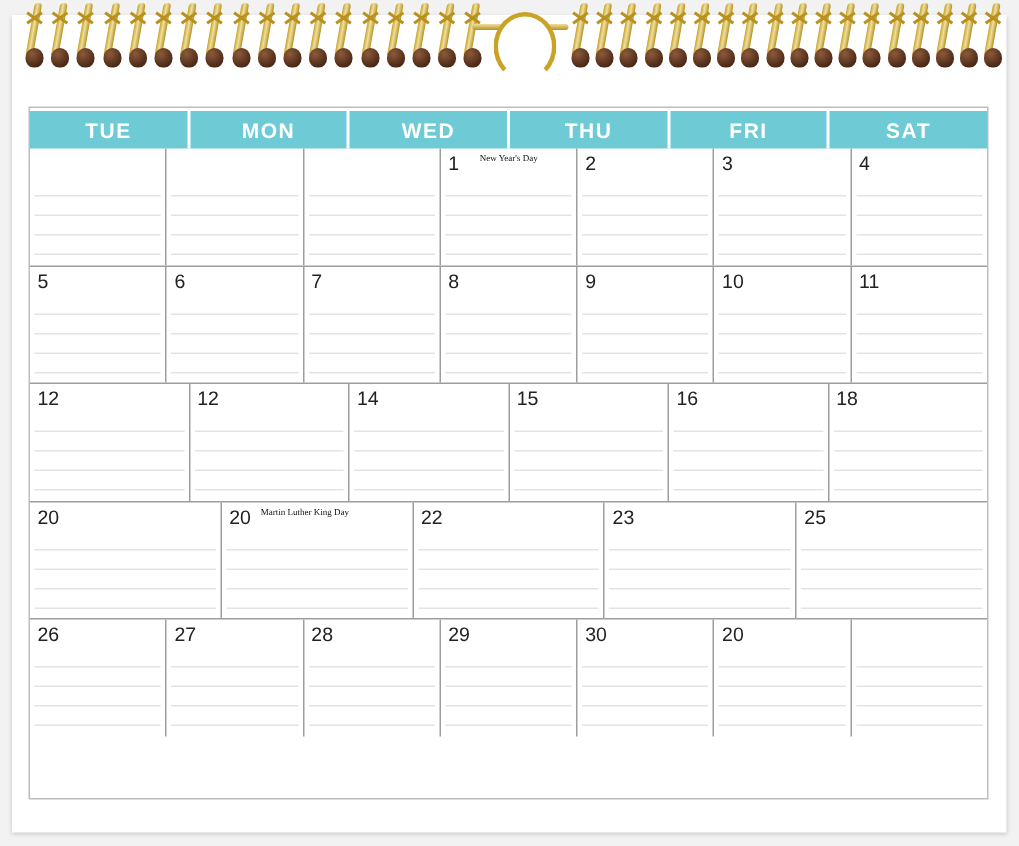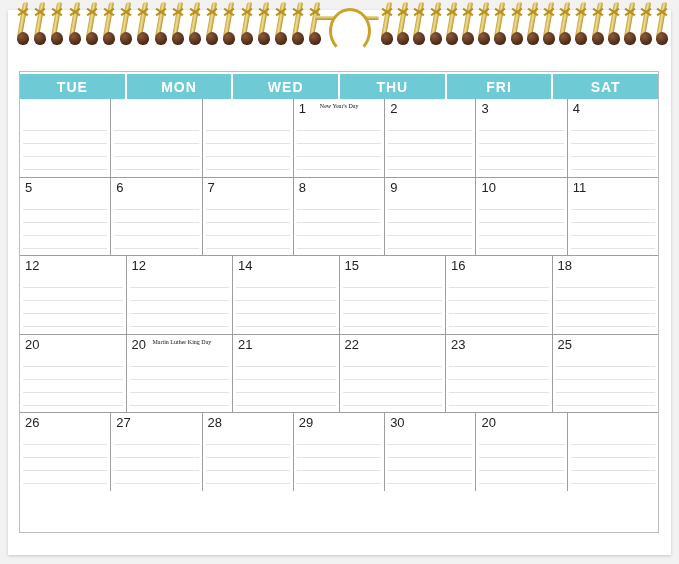--- a/index.html
+++ b/index.html
@@ -731,29 +731,20 @@
             <div class="daynum">20</div>
             <div class="event">Martin Luther King Day</div>
           </div>
           <div class="cell">
             <div class="rules">
               <i style="top: 31px;"></i>
               <i style="top: 44px;"></i>
               <i style="top: 57px;"></i>
               <i style="top: 70px;"></i>
             </div>
-            <div class="daynum">21</div>
-          </div>
-          <div class="cell">
-            <div class="rules">
-              <i style="top: 31px;"></i>
-              <i style="top: 44px;"></i>
-              <i style="top: 57px;"></i>
-              <i style="top: 70px;"></i>
-            </div>
             <div class="daynum">22</div>
           </div>
           <div class="cell">
             <div class="rules">
               <i style="top: 31px;"></i>
               <i style="top: 44px;"></i>
               <i style="top: 57px;"></i>
               <i style="top: 70px;"></i>
             </div>
             <div class="daynum">23</div>

